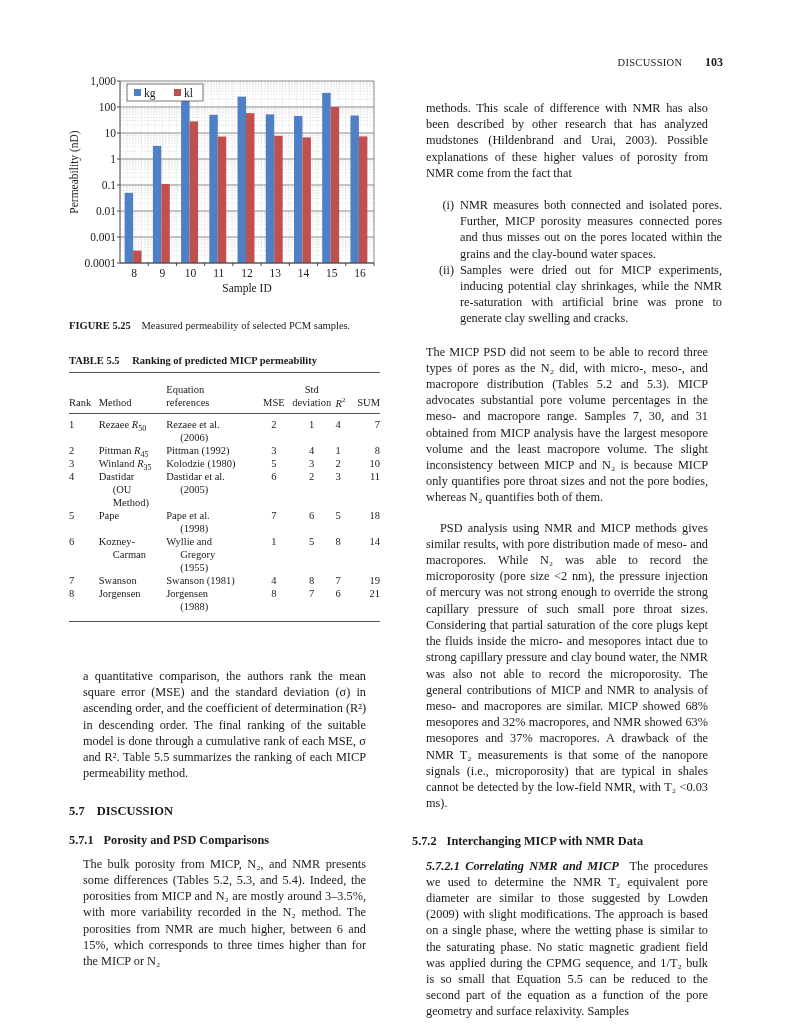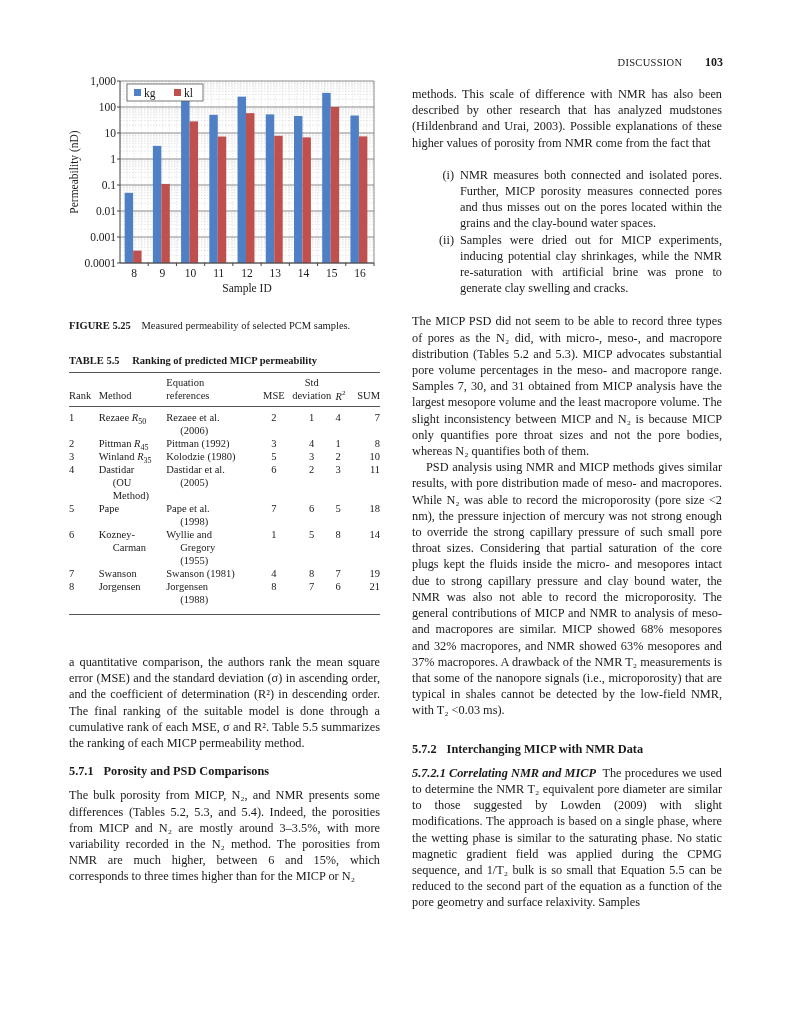--- a/index.html
+++ b/index.html
@@ -17,32 +17,32 @@
   .chart { position:absolute; left:60px; top:68px; width:330px; height:230px; }
   .chart svg text { font-family:"Liberation Serif", serif; fill:#1a1a1a; }
 
   .fig-cap { position:absolute; left:69px; top:320px; width:320px; font-size:10.5px; }
   .fig-cap b { margin-right:8px; }
 
   .tbl-title { position:absolute; left:69px; top:355px; font-size:10.5px; font-weight:bold;text-align:right; }
   .tbl-title span.num { margin-right:10px; }
   table.t { position:absolute; left:69px; top:372px; width:311px; border-collapse:collapse;
             font-size:10.5px; line-height:13px; }
-  table.t th { font-weight:normal; text-align:left; vertical-align:bottom; padding:3px 0 4px 0;
+  table.t th { font-weight:normal; text-align:left; vertical-align:bottom; padding:10px 0 4px 0;
                border-top:1px solid #555; border-bottom:1px solid #555; }
   table.t td { vertical-align:top; padding:0; }
   table.t tr.first td { padding-top:4px; }
   table.t tr.last td { padding-bottom:8px; border-bottom:1px solid #555; }
   .c-rank { width:30px; } .c-method { width:68px; } .c-ref { width:95px; }
   .c-mse { width:28px; text-align:center !important; } .c-std { width:48px; text-align:center !important; }
   .c-r2 { width:22px; text-align:left; } .c-sum { width:20px; text-align:right !important; }
   .ind { padding-left:14px; display:block; }
   sub { font-size:8px; line-height:0; }
 
-  p { margin:0; }
+  p { margin:14px; }
   p.indent { text-indent:14px; }
   .h1 { font-weight:bold; font-size:12.5px; }
   .h1 .n { margin-right:12px; }
   .h2 { font-weight:bold; font-size:12.3px; }
   .h2 .n { margin-right:10px; }
   .h3 { font-weight:bold; font-style:italic; }
   .li { display:flex; }
   .li .lbl { width:42px; text-align:right; padding-right:6px; flex:none; }
   .li .txt { flex:1; }
 </style>
@@ -314,20 +314,23 @@
         <td class="c-mse">8</td>
         <td class="c-std">7</td>
         <td class="c-r2">6</td>
         <td class="c-sum">21</td>
       </tr>
     </tbody>
 </table>
 
 <div class="col left" style="top:654px;">
   <p id="para-ranking">a quantitative comparison, the authors rank the mean square error (MSE) and the standard deviation (σ) in ascending order, and the coefficient of determination (R²) in descending order. The final ranking of the suitable model is done through a cumulative rank of each MSE, σ and R². Table 5.5 summarizes the ranking of each MICP permeability method.</p>
+  <div class="h1" style="margin-top:22px;">
+    <span class="n">5.7</span><span>DISCUSSION</span>
+  </div>
   <div class="h2" style="margin-top:12px;">
     <span class="n">5.7.1</span><span>Porosity and PSD Comparisons</span>
   </div>
   <p style="margin-top:8px;">The bulk porosity from MICP, N₂, and NMR presents some differences (Tables 5.2, 5.3, and 5.4). Indeed, the porosities from MICP and N₂ are mostly around 3–3.5%, with more variability recorded in the N₂ method. The porosities from NMR are much higher, between 6 and 15%, which corresponds to three times higher than for the MICP or N₂</p>
 </div>
 
 <div class="col right" style="top:86px;">
   <p>methods. This scale of difference with NMR has also been described by other research that has analyzed mudstones (Hildenbrand and Urai, 2003). Possible explanations of these higher values of porosity from NMR come from the fact that</p>
   <div style="margin-top:16px;">
     <div class="li">

